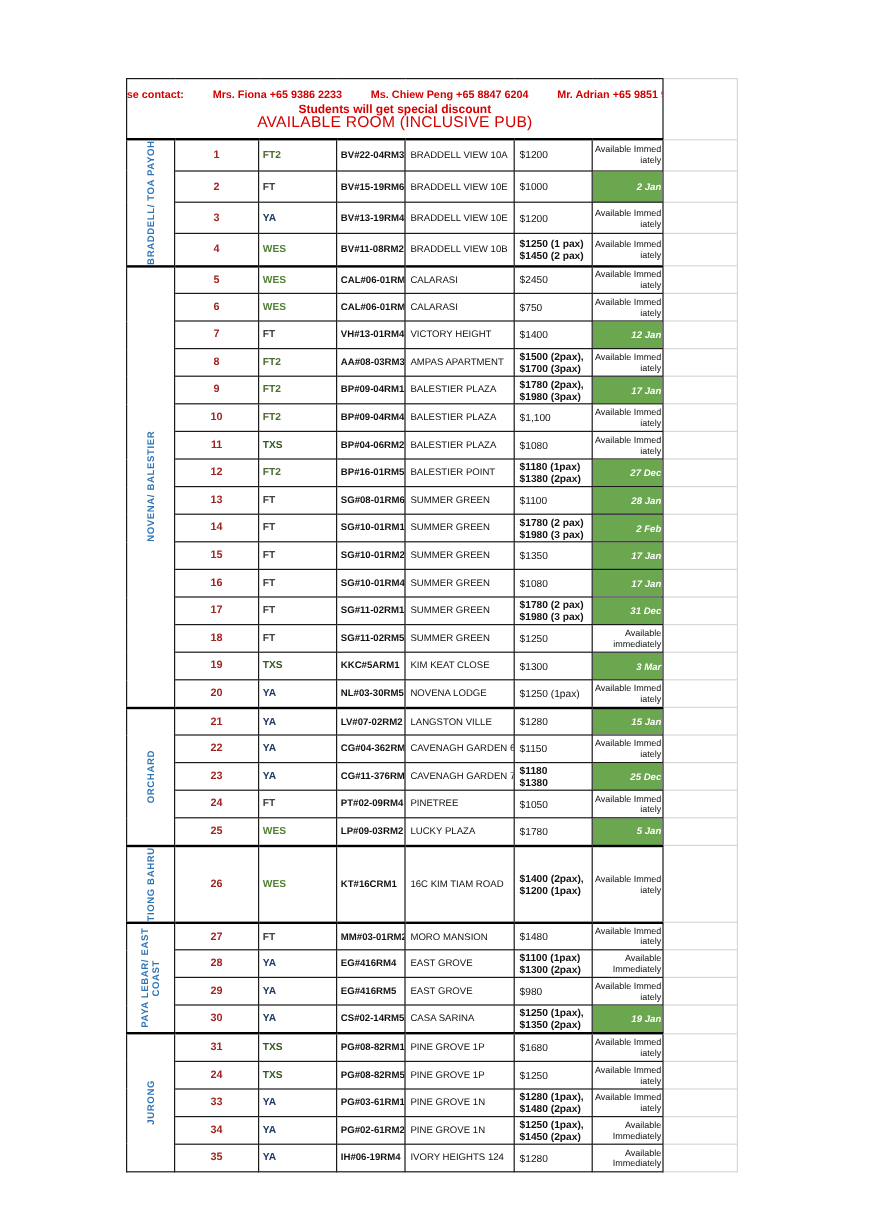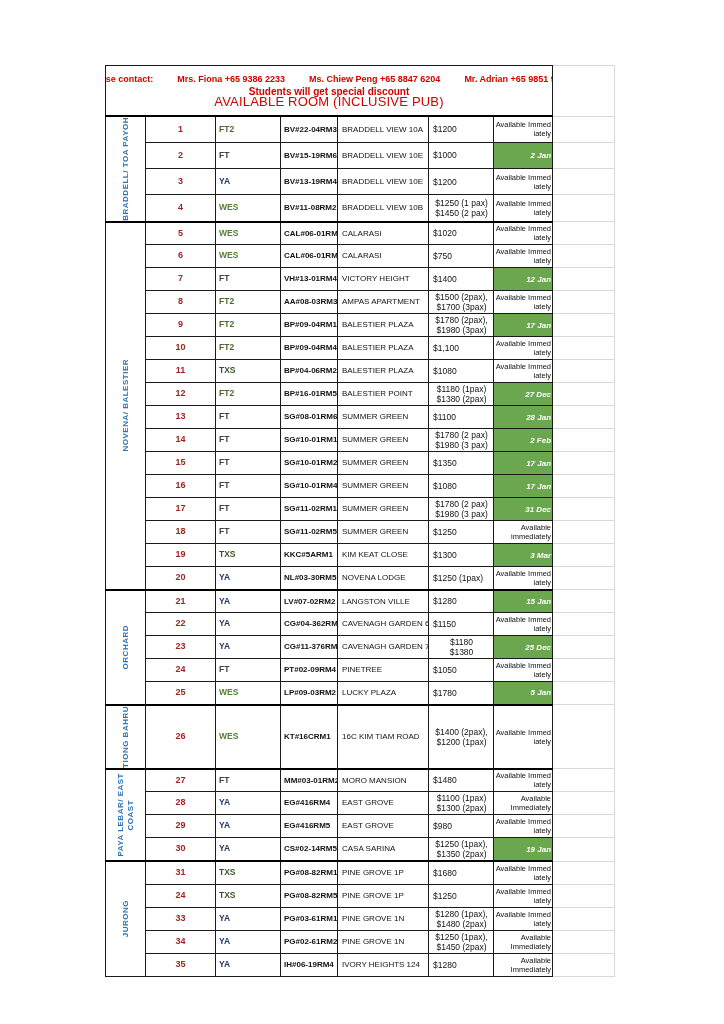--- a/index.html
+++ b/index.html
@@ -44,21 +44,21 @@
     margin:0 auto;white-space:pre-line;
     color:var(--region-blue);font-weight:bold;font-size:8px;letter-spacing:.5px;
     max-height:100%;text-align:center;
   }
   td.no-cell{text-align:center;font-weight:bold;color:var(--num-red);font-size:9px;}
   td.type-cell{font-weight:bold;font-size:8.5px;}
   td.code-cell{font-size:8px;white-space:nowrap;padding-left:3px;font-weight:bold;}
   td.code-cell.bold{font-weight:bold;}
   td.bldg-cell{font-size:8px;white-space:nowrap;padding-left:4px;}
   td.price-cell{font-size:8.5px;white-space:pre-line;line-height:10px;padding-left:4px;}
-  td.price-cell.bold{font-weight:normal;text-align:center;}
+  td.price-cell.bold{font-weight:bold;}
   td.avail-cell{text-align:right;font-size:7.5px;white-space:pre-line;line-height:9px;padding:1px;}
   td.avail-cell.date{
     background:var(--green);color:#ffffff;font-weight:bold;font-size:8px;white-space:nowrap;font-style:italic;
   }
   td.extra-cell{
     border:1px solid var(--border-light);
     border-left:1px solid var(--border-dark);
     background:#fff;
   }
   tr.group-start td.extra-cell{border-top:1px solid var(--border-light);}
@@ -139,21 +139,21 @@
           <td class="extra-cell"></td>
         </tr>
         <tr class="group-start">
           <td class="region-cell" rowspan="16">
             <div class="vtext">NOVENA/ BALESTIER</div>
           </td>
           <td class="no-cell">5</td>
           <td class="type-cell" style="color: rgb(83, 129, 53);">WES</td>
           <td class="code-cell">CAL#06-01RM1</td>
           <td class="bldg-cell">CALARASI</td>
-          <td class="price-cell">$1020</td>
+          <td class="price-cell">$2450</td>
           <td class="avail-cell">Available Immed
 iately</td>
           <td class="extra-cell"></td>
         </tr>
         <tr class="">
           <td class="no-cell">6</td>
           <td class="type-cell" style="color: rgb(83, 129, 53);">WES</td>
           <td class="code-cell">CAL#06-01RM6</td>
           <td class="bldg-cell">CALARASI</td>
           <td class="price-cell">$750</td>

